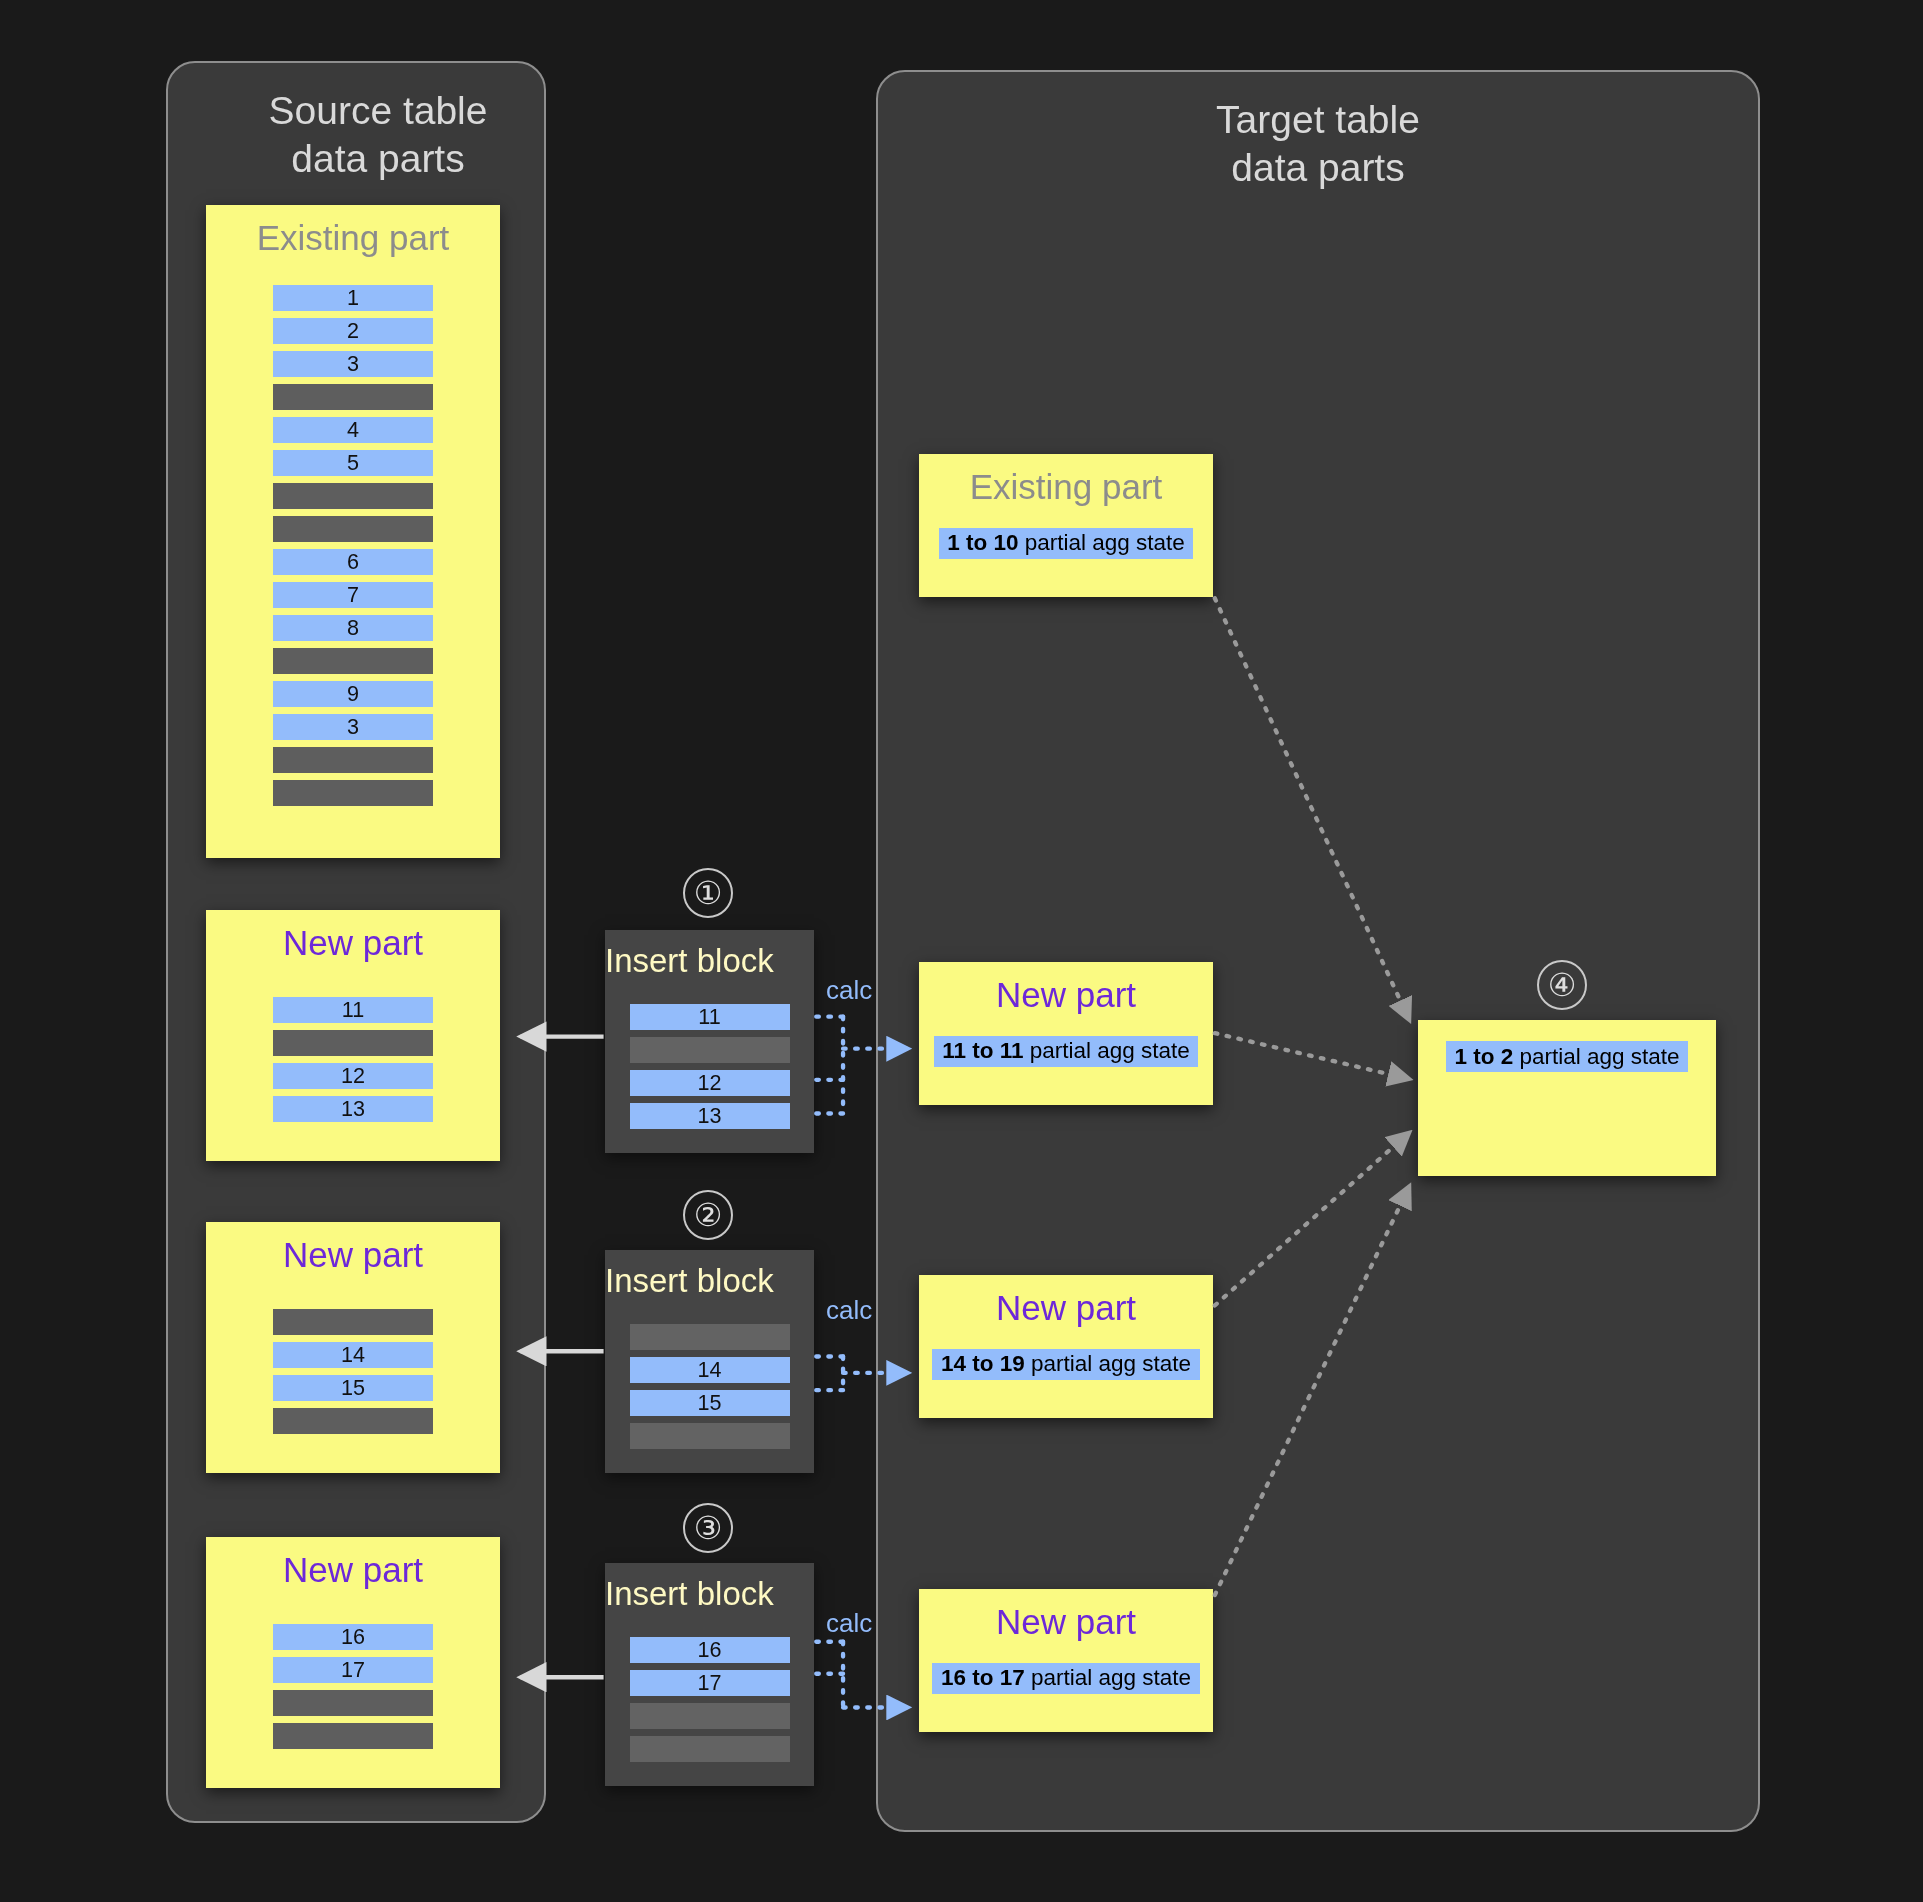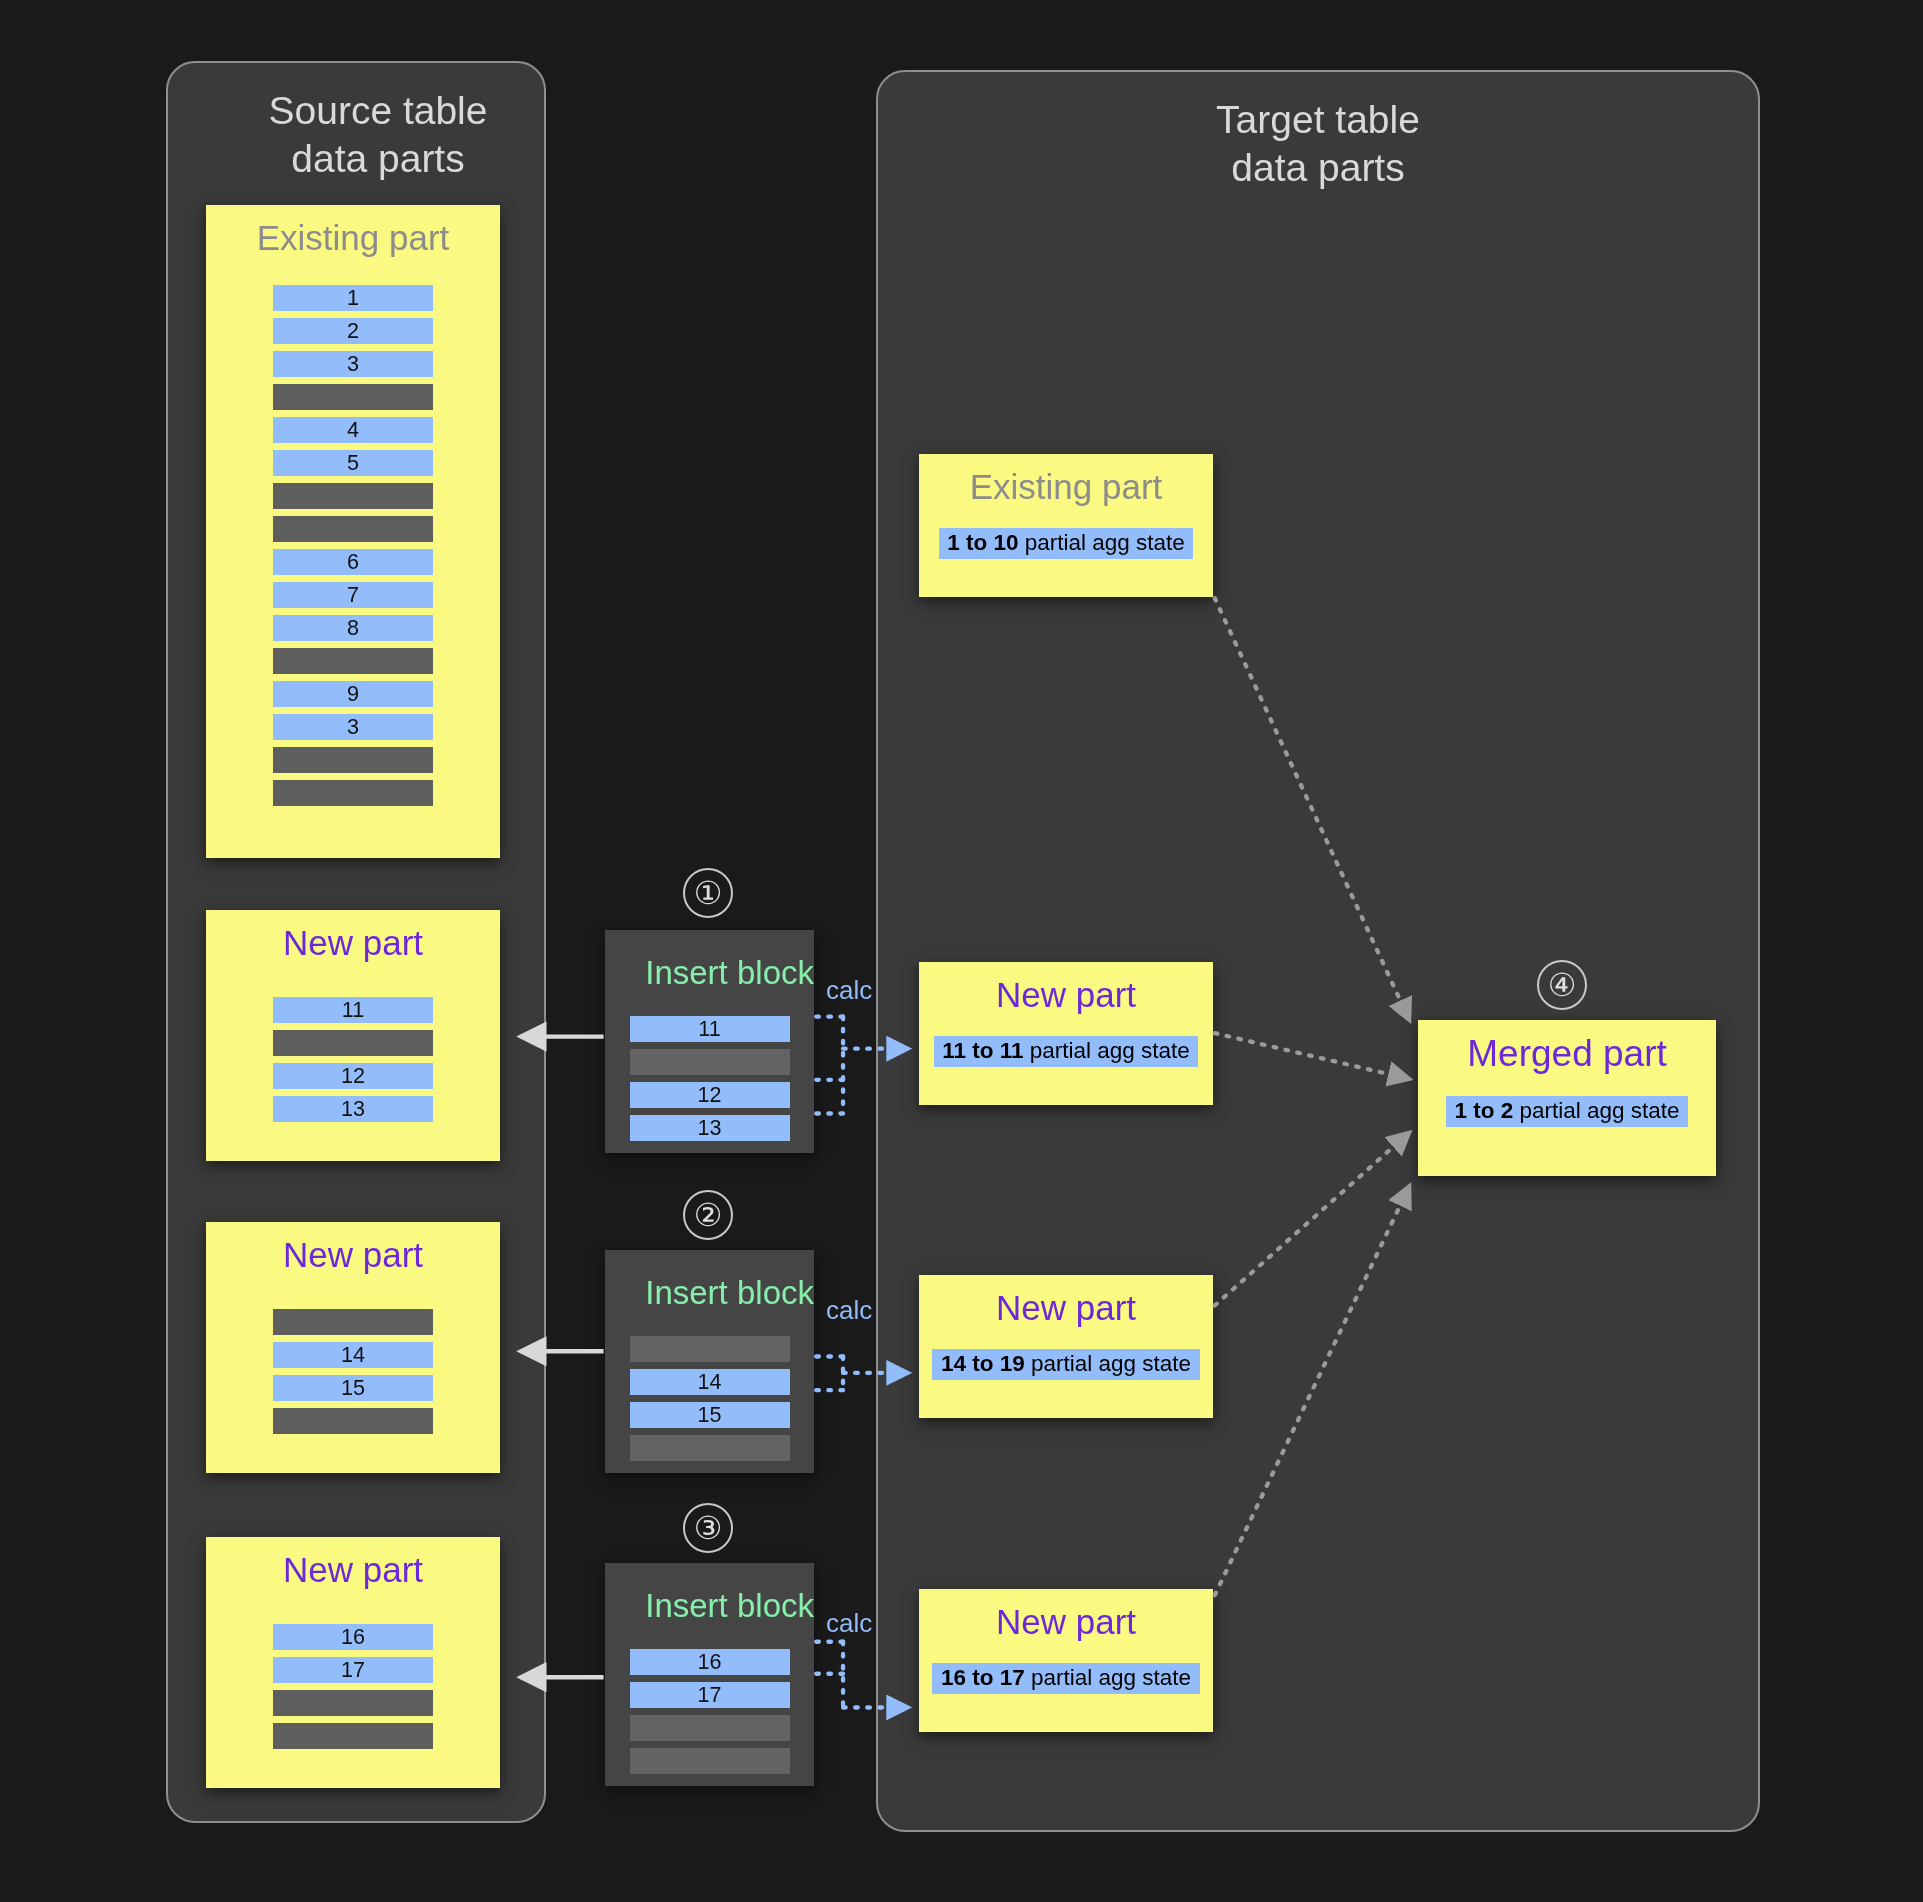--- a/index.html
+++ b/index.html
@@ -69,24 +69,24 @@
   .agg b { font-weight: bold; }
   .agg-wrap { text-align: center; margin-top: 21px; }
 
   
   .iblock {
     position: absolute;
     background: #454545;
     box-shadow: 0 5.2px 14px rgba(0,0,0,0.5);
   }
   .iblock-title {
-    text-align: right;
-    color: #86efac;
+    text-align: left;
+    color: #fef9c3;
     font-size: 33px;
-    padding-top: 24px;
+    padding-top: 12px;
   }
   .iblock .row.gray { background: #636363; }
 
   
   .step {
     position: absolute;
     width: 50px; height: 50px;
     border: 2.6px solid #c9c9c9;
     border-radius: 50%;
     color: #dedede;
@@ -282,21 +282,20 @@
 
   <div class="ypart" style="left:919px; top:1589px; width:294px; height:143px;">
     <div class="ypart-title">New part</div>
     <div class="agg-wrap">
       <span class="agg"><b>16 to 17</b><span> partial agg state</span></span>
     </div>
   </div>
 
   <div class="step" style="left:1537px; top:960px;">④</div>
   <div class="ypart" style="left:1418px; top:1020px; width:298px; height:156px;">
-    <div class="ypart-title" style="font-size:37px;">Merged part</div>
     <div class="agg-wrap">
       <span class="agg"><b>1 to 2</b><span> partial agg state</span></span>
     </div>
   </div>
 
   <svg class="overlay" viewBox="0 0 2224 2200" width="1923" height="1902">
     <defs>
       <marker id="arrowWhite" markerWidth="7" markerHeight="7" refX="6" refY="3.5" orient="auto" markerUnits="strokeWidth">
         <path d="M0,0 L7,3.5 L0,7 z" fill="#d8d8d8"></path>
       </marker>

